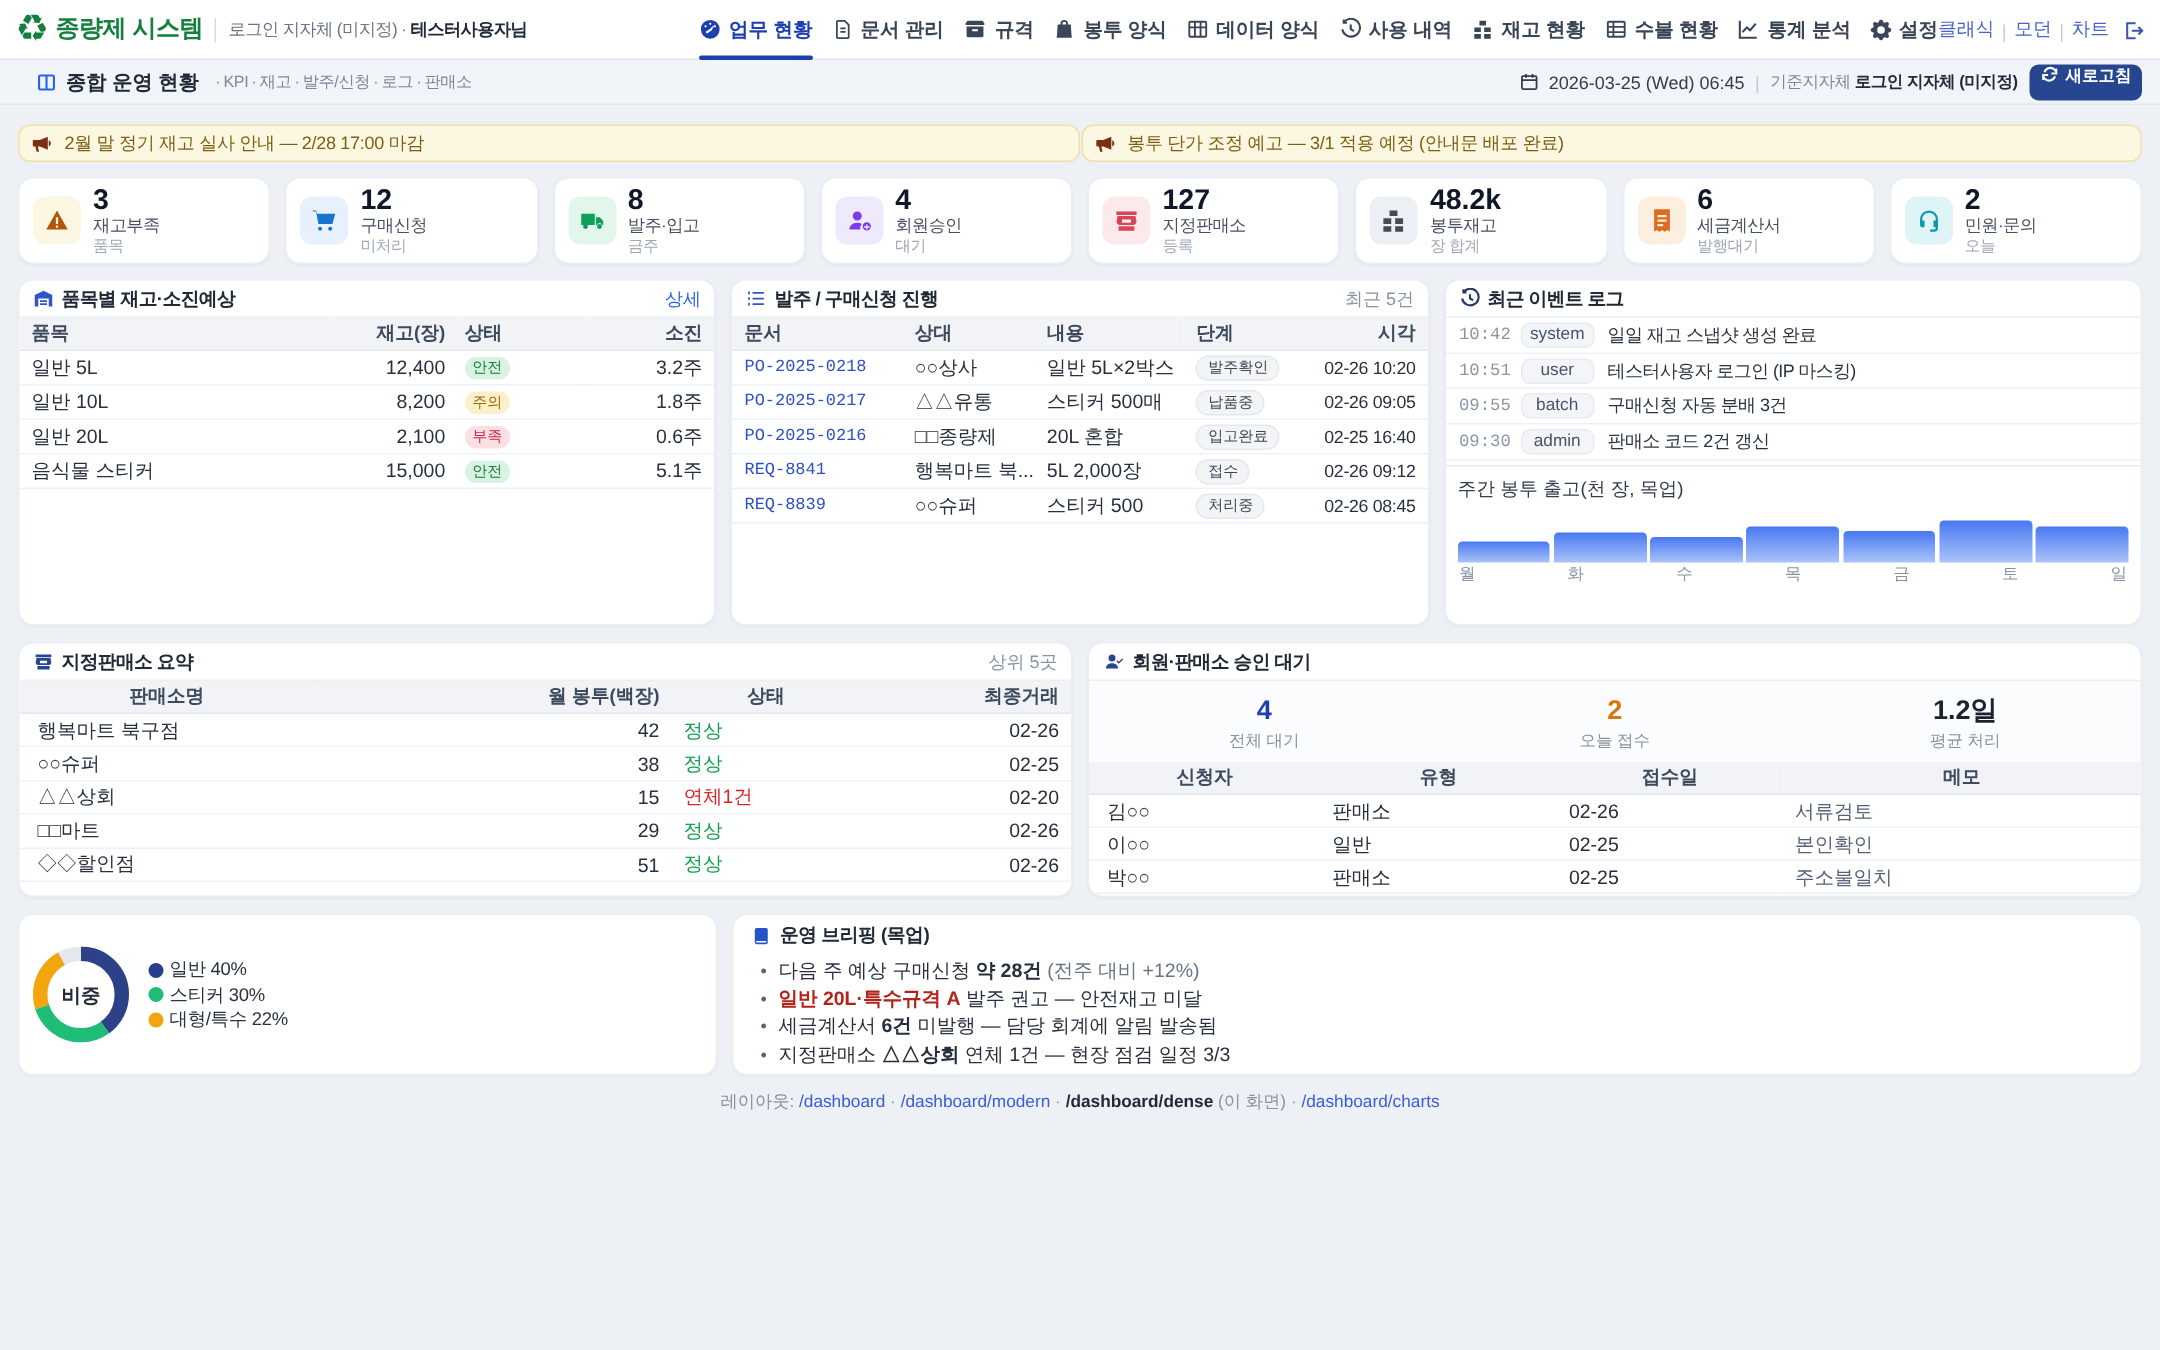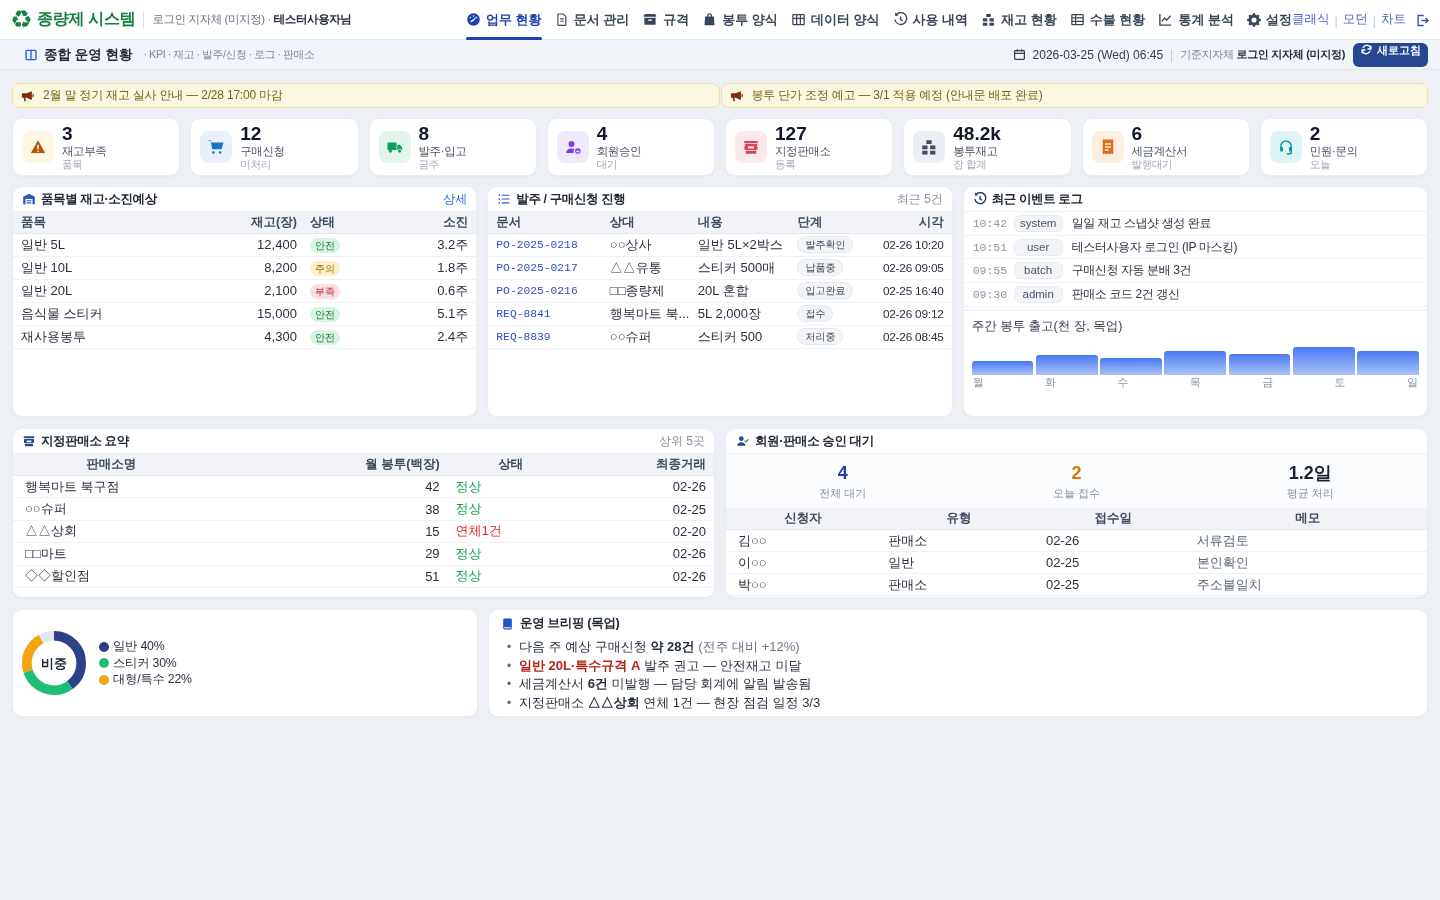--- a/index.html
+++ b/index.html
@@ -330,26 +330,20 @@
               <td class="num">2,100</td>
               <td style="padding-left:5px"><span class="pill p-low">부족</span></td>
               <td class="num">0.6주</td>
             </tr>
           <tr>
               <td>음식물 스티커</td>
               <td class="num">15,000</td>
               <td style="padding-left:5px"><span class="pill p-safe">안전</span></td>
               <td class="num">5.1주</td>
             </tr>
-          <tr>
-              <td>재사용봉투</td>
-              <td class="num">4,300</td>
-              <td style="padding-left:5px"><span class="pill p-safe">안전</span></td>
-              <td class="num">2.4주</td>
-            </tr>
         </tbody>
       </table>
     </div>
     <div class="panel">
       <div class="phead">
           <svg width="14" height="14" viewBox="0 0 24 24" fill="#2f55c9">
             <path d="M3 4h2v3H3zm5 .5h13v2H8zM3 10.5h2v3H3zm5 .5h13v2H8zM3 17h2v3H3zm5 .5h13v2H8z"></path>
           </svg>
           <span class="pt">발주 / 구매신청 진행</span>
           <span class="pr">최근 5건</span>
@@ -603,13 +597,14 @@
             <path d="M5 2h13a2 2 0 0 1 2 2v14.5a.5.5 0 0 0 0 .5v1a2 2 0 0 1-2 2H6.5A2.5 2.5 0 0 1 4 19.5v-15A2.5 2.5 0 0 1 6.5 2zm1.5 16a1 1 0 0 0 0 2H18v-2z"></path>
           </svg>운영 브리핑 (목업)</div>
       <ul>
         <li>다음 주 예상 구매신청 <b>약 28건</b> <span class="gray">(전주 대비 +12%)</span></li>
         <li><span class="red">일반 20L·특수규격 A</span> 발주 권고 — 안전재고 미달</li>
         <li>세금계산서 <b>6건</b> 미발행 — 담당 회계에 알림 발송됨</li>
         <li>지정판매소 <b>△△상회</b> 연체 1건 — 현장 점검 일정 3/3</li>
       </ul>
     </div>
   </div>
+  <div class="foot">레이아웃: <a>/dashboard</a> · <a>/dashboard/modern</a> · <b>/dashboard/dense</b> <span>(이 화면)</span> · <a>/dashboard/charts</a></div>
 </main>
 
 </body></html>

